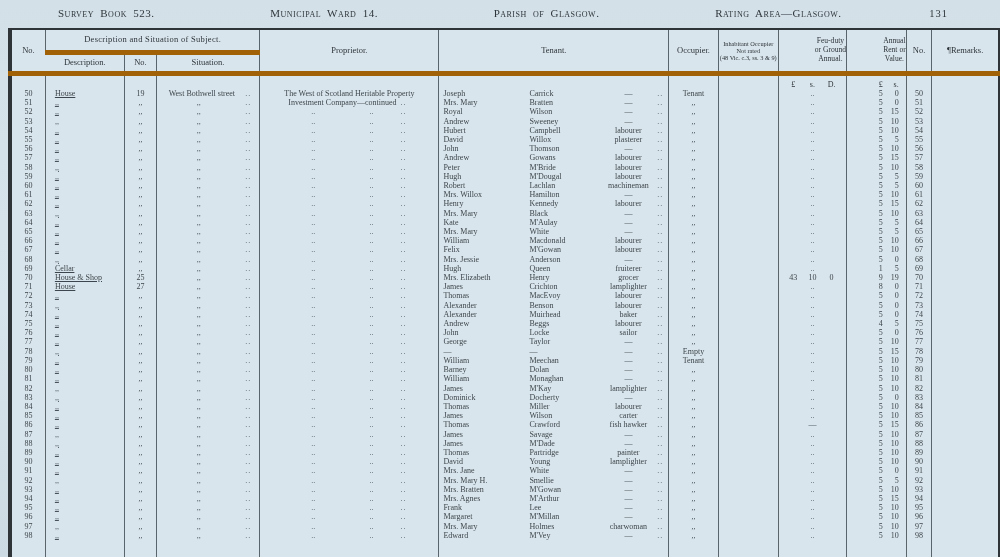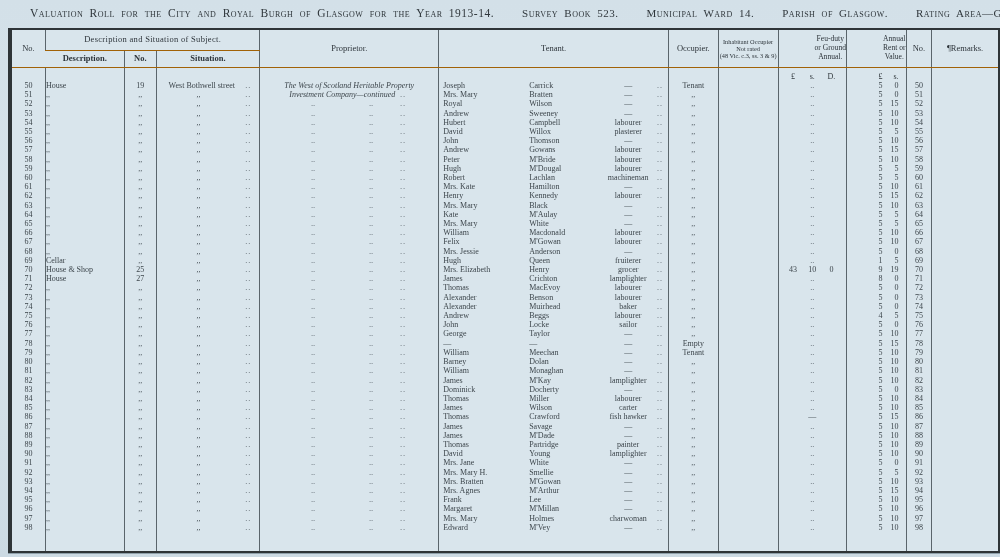--- a/index.html
+++ b/index.html
@@ -23,56 +23,55 @@
     position:absolute;left:8px;top:28px;
     border-collapse:collapse;table-layout:fixed;
     background:#d9e5ec;
     border:2px solid #2e3437;border-left-width:4px;
     box-shadow:0 1px 0 #8fa0aa;
   }
   th,td{padding:0;font-weight:normal;border-left:1px solid #5a656b;overflow:hidden;white-space:nowrap;}
   th:first-child,td:first-child{border-left:none;}
   thead th{
     font-size:8.5px;color:#2d343a;text-align:center;vertical-align:middle;
-    border-bottom:1px solid #a16207;line-height:1.15;
+    border-bottom:5px solid #a16207;line-height:1.15;
   }
   thead tr:first-child th{height:20px;}
-  thead tr:nth-child(2) th{height:16px;font-weight:bold;}
+  thead tr:nth-child(2) th{height:16px;}
   th.small3{font-size:6.3px;line-height:1.12;}
   th.mid3{font-size:7.6px;padding-left:36px;}
   
   td.u{height:13px;font-size:8px;vertical-align:bottom;color:#2f363b;}
   
   tbody td{height:9.2px;font-size:8px;line-height:9.2px;vertical-align:middle;color:#3d464c;}
   td.c{text-align:center;}
-  td.desc{}
+  td.desc{padding-left:9px;text-decoration:underline;}
   .flexcell{display:flex;align-items:center;height:9.2px;}
   .sit-main{flex:1;padding-left:12px;}
   .sit-main.dit{padding-left:40px;}
   .dots{width:14px;text-align:left;letter-spacing:1px;color:#4a545b;}
-  .prop-cell{padding:0 24px;font-style:italic;}
+  .prop-cell{padding:0 24px;}
   .pt{flex:1;text-align:center;}
   .pd{width:14px;text-align:left;letter-spacing:1px;color:#4a545b;}
   .ten-cell{display:grid;grid-template-columns:86px 74px 50px 1fr;padding-left:4px;align-items:center;height:9.2px;}
   .ten-oc{text-align:center;}
   .ten-dots{text-align:right;padding-right:5px;letter-spacing:1px;color:#4a545b;}
   .feu-cell{padding:0 5px;}
   .fu{flex:1;text-align:center;}
   .rent-cell{padding:0 7px 0 2px;}
   .r-l{flex:1;text-align:right;}
   .r-s{width:16px;text-align:right;}
   td.filler{height:19px;}
   .grp{letter-spacing:.3px;}
   .dit-mark{color:#49535a;}
 </style>
 </head>
 <body>
 
 <div class="titlebar">
-  <span class="t-main">Valuation Roll for the City and Royal Burgh of Glasgow for the Year 1913-14.</span>
   <span class="t-item">Survey Book 523.</span>
   <span class="t-item">Municipal Ward 14.</span>
   <span class="t-item">Parish of Glasgow.</span>
   <span class="t-item">Rating Area—Glasgow.</span>
   <span class="t-page">131</span>
 </div>
 
 <table>
   <colgroup>
     <col style="width:36px">
@@ -605,21 +604,21 @@
         </td>
         <td>
           <div class="flexcell prop-cell">
             <span class="pt dit-mark">..</span>
             <span class="pt dit-mark">..</span>
             <span class="pd">..</span>
           </div>
         </td>
         <td>
           <div class="ten-cell">
-            <span>Mrs. Kate</span>
+            <span>Mrs. Willox</span>
             <span>Hamilton</span>
             <span class="ten-oc">—</span>
             <span class="ten-dots">..</span>
           </div>
         </td>
         <td class="c dit-mark">,,</td>
         <td></td>
         <td>
           <div class="flexcell feu-cell">
             <span class="fu dit-mark">..</span>

